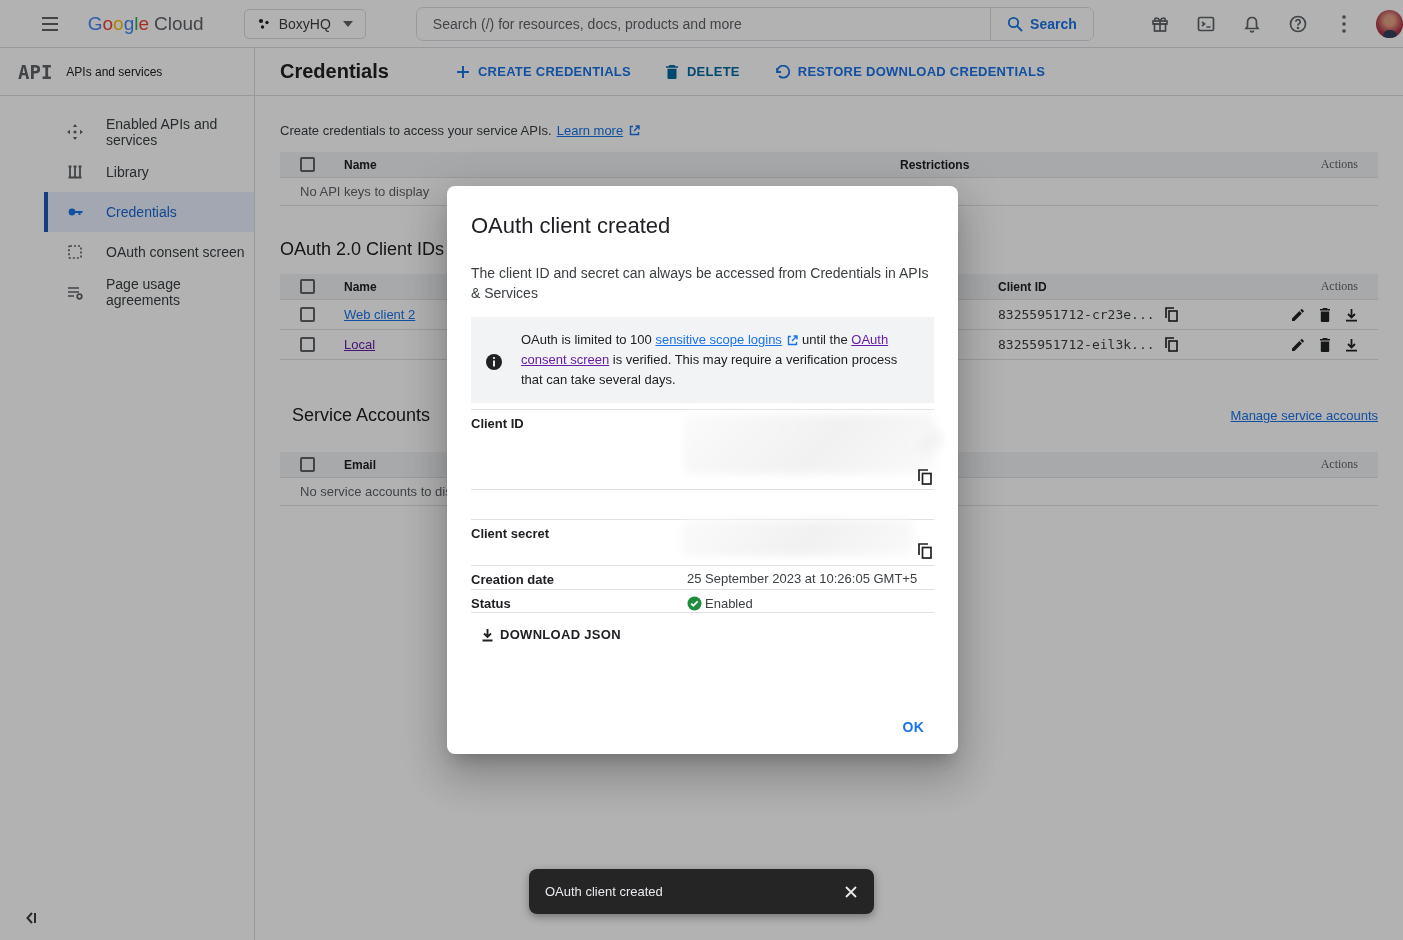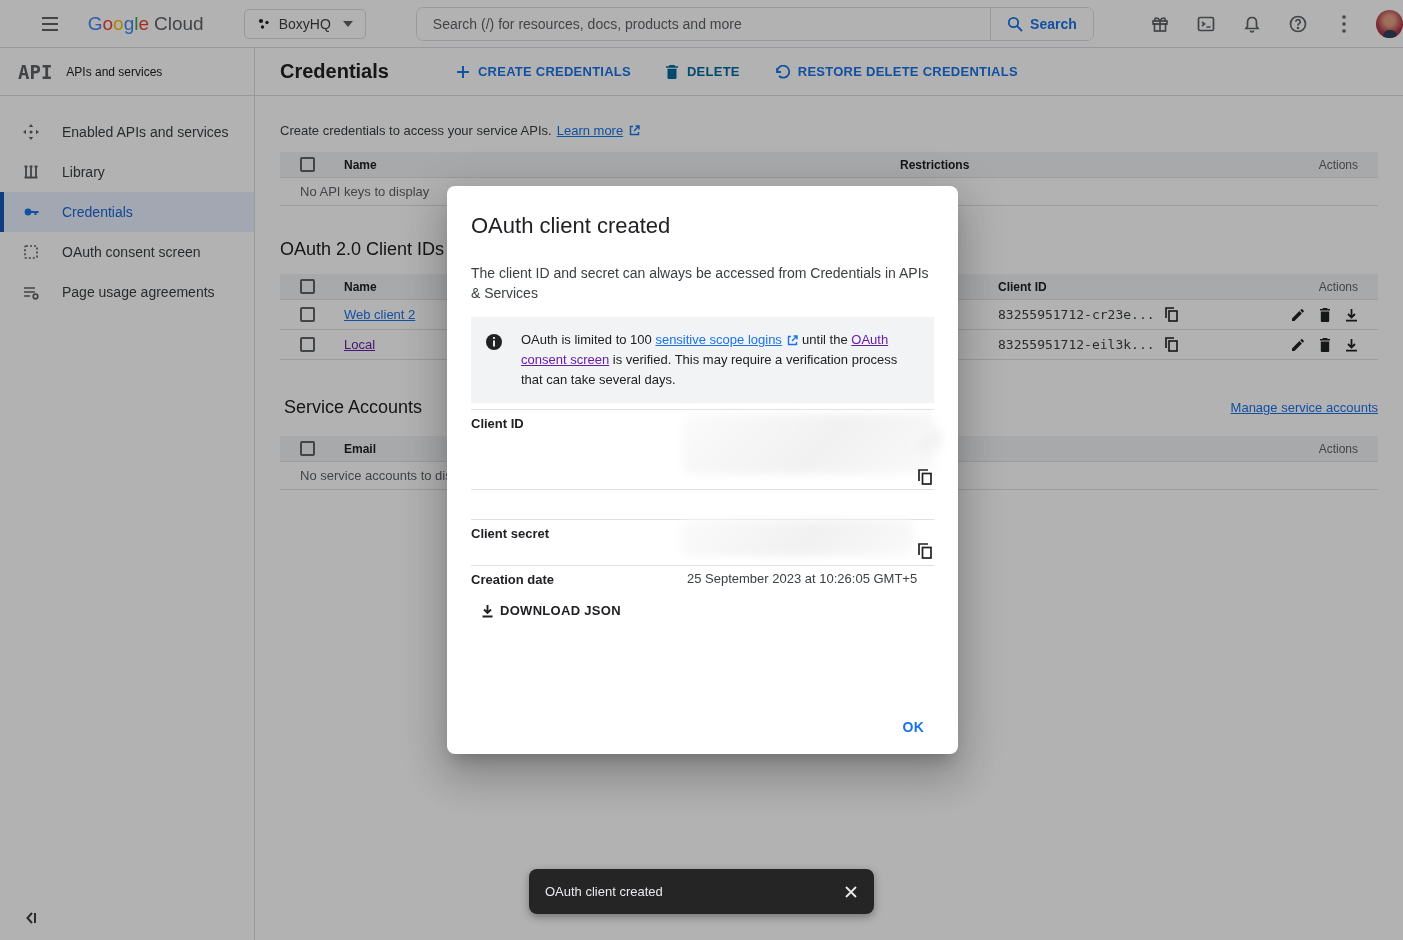--- a/index.html
+++ b/index.html
@@ -36,21 +36,21 @@
             position:relative; overflow:hidden; }
   .avatar::after{ content:""; position:absolute; left:7px; bottom:-2px; width:14px; height:10px;
             border-radius:6px 6px 0 0; background:#33415c; }
 
   
   .sidebar { position:absolute; top:48px; left:0; width:255px; height:892px; background:#fff;
              border-right:1px solid #dadce0; z-index:1; }
   .sidebar-header { height:48px; display:flex; align-items:center; border-bottom:1px solid #dadce0; padding-left:18px; }
   .api-glyph { font-family:"DejaVu Sans Mono", monospace; font-weight:700; font-size:19px; color:#5f6368; letter-spacing:0px; }
   .sidebar-title { font-size:12px; color:#202124; margin-left:14px; }
-  .nav { padding-top:16px; }
+  .nav { padding-top:16px;padding-left:44px; }
   .nav-item { height:40px; display:flex; align-items:center; padding-left:22px; cursor:pointer;
               color:#3c4043; font-size:14px; position:relative; }
   .nav-item .nicon { width:18px; height:18px; margin-right:22px; color:#5f6368; display:flex; align-items:center; justify-content:center; }
   .nav-item.active { background:#e8f0fe; color:#1967d2; }
   .nav-item.active .nicon { color:#1a73e8; }
   .nav-item.active::before { content:""; position:absolute; left:0; top:0; bottom:0; width:4px; background:#185abc; }
   .collapse-btn { position:absolute; left:24px; bottom:15px; color:#3c4043; cursor:pointer; }
 
   
   .content { position:absolute; top:48px; left:255px; width:1148px; height:892px; background:#fff; }
@@ -60,49 +60,49 @@
   .hbtn { display:flex; align-items:center; gap:8px; font-size:13px; font-weight:700; letter-spacing:.25px;
           padding:8px 12px; border-radius:4px; cursor:pointer; background:none; border:none;
           font-family:"Liberation Sans", sans-serif; }
   .hbtn.blue { color:#1a73e8;justify-content:flex-end; }
   .hbtn.disabled { color:#0369a1; cursor:default; }
   .intro { margin:27px 0 0 25px; font-size:13px; color:#3c4043; display:flex; align-items:center; gap:5px; }
   .link { color:#1a73e8; text-decoration:underline; cursor:pointer; }
   .link.visited { color:#681da8; }
   .sec-heading { font-size:18px; font-weight:400; color:#202124; margin:33px 25px 0 25px; }
   .sec-heading-row { display:flex; align-items:center; justify-content:space-between; margin:33px 25px 0 25px; }
-  .sec-heading-row .sec-heading { margin:4px; }
+  .sec-heading-row .sec-heading { margin:12px; }
   .manage-link { font-size:13px; }
 
   .tbl { margin:14px 25px 0 25px; }
   .t-row { display:flex; align-items:center; padding:0 20px; border-bottom:1px solid #e0e0e0; }
   .t-head { background:#f1f3f4; height:26px; font-size:12px; }
   .t-head .cell { font-weight:700; color:#202124; }
   .t-head .c-actions { font-weight:400; color:#5f6368; }
   .t-body-row { height:30px; font-size:13px; color:#3c4043; }
   .t-empty { height:28px; font-size:13px; color:#5f6368; }
   .c-cb { width:44px; display:flex; align-items:center; }
   .checkbox { width:15px; height:15px; border:2px solid #5f6368; border-radius:2px; background:transparent; cursor:pointer; }
   .c-name { flex:1; display:flex; align-items:center; }
   .c-restr { width:348px; }
   .c-cid { width:250px; display:flex; align-items:center; gap:10px; }
   .cid-text { font-family:"DejaVu Sans Mono", monospace; font-size:13px; color:#3c4043; }
-  .c-actions { width:110px; display:flex; justify-content:flex-end; align-items:center; gap:14px; }
+  .c-actions { width:110px; display:flex; justify-content:flex-end; align-items:center; gap:14px;font-family:Liberation Serif, serif; }
   .row-actions { color:#202124; }
   .icon-btn { display:inline-flex; cursor:pointer; color:inherit; }
 
   
   .overlay { position:absolute; inset:0; background:rgba(0,0,0,0.30); z-index:10; }
   .modal { position:absolute; left:447px; top:186px; width:511px; height:568px; background:#fff;
            border-radius:8px; z-index:20; padding:27px 24px 0 24px;
            box-shadow:0 11px 15px -7px rgba(0,0,0,.2), 0 24px 38px 3px rgba(0,0,0,.14), 0 9px 46px 8px rgba(0,0,0,.12); }
   .modal-title { font-size:22px; font-weight:400; color:#202124; }
   .modal-sub { margin-top:24px; font-size:14px; line-height:20px; color:#3c4043; }
   .notice { margin-top:14px; background:#f1f3f4; border-radius:0; padding:13px 16px 13px 14px;
-            display:flex; gap:18px; }
+            display:flex; gap:18px;align-items:center; }
   .notice-icon { flex:0 0 18px; color:#202124; padding-top:3px; }
   .notice-text { font-size:13px; line-height:20px; color:#202124; }
   .ext-icon { display:inline-flex; vertical-align:-2px; color:#1a73e8; margin:0 1px; }
   .fields { margin-top:6px; }
   .f-row { display:flex; border-top:1px solid #e0e0e0; position:relative; }
   .f-row.last { border-bottom:1px solid #e0e0e0; }
   .f-label { width:216px; font-size:13px; font-weight:700; color:#202124; padding-top:6px; }
   .f-value { flex:1; font-size:13px; color:#3c4043; padding-top:5px; position:relative; }
   .r-clientid { height:80px; }
   .r-spacer { height:30px; }
@@ -284,21 +284,21 @@
               </svg>
           </span>
           <span>DELETE</span>
         </button>
         <button class="hbtn blue">
           <span>
             <svg width="16" height="14" viewBox="0 0 16 14" fill="none" stroke="#1a73e8" stroke-width="1.8">
                 <path d="M3 3v4h4M3.2 6.5A6 6 0 1 1 5 11"></path>
               </svg>
           </span>
-          <span>RESTORE DELETE CREDENTIALS</span>
+          <span>RESTORE DOWNLOAD CREDENTIALS</span>
         </button>
       </div>
     </div>
 
     <div class="intro">
       <span>Create credentials to access your service APIs.</span>
       <a class="link">Learn more</a>
       <span class="ext-icon">
         <svg width="11" height="11" viewBox="0 0 11 11" fill="none" stroke="#1a73e8" stroke-width="1.4">
             <path d="M4 1.5H1.5v8h8V7M6.5 1h3.5v3.5M10 1L5 6"></path>
@@ -465,20 +465,32 @@
                 <rect x="4.5" y="4.5" width="8.5" height="10.5"></rect>
                 <path d="M10 1H1v11"></path>
               </svg>
           </span>
         </div>
       </div>
       <div class="f-row r-date">
         <div class="f-label">Creation date</div>
         <div class="f-value">25 September 2023 at 10:26:05 GMT+5</div>
       </div>
+      <div class="f-row r-status last">
+        <div class="f-label">Status</div>
+        <div class="f-value status-val">
+          <span class="check-icon">
+            <svg width="15" height="15" viewBox="0 0 15 15">
+                <circle cx="7.5" cy="7.5" r="7" fill="#1e8e3e"></circle>
+                <path d="M4.2 7.6l2.1 2.1 4.4-4.4" fill="none" stroke="#fff" stroke-width="1.7"></path>
+              </svg>
+          </span>
+          <span>Enabled</span>
+        </div>
+      </div>
     </div>
 
     <div class="download-btn">
       <span>
         <svg width="13" height="14" viewBox="0 0 13 14" fill="none" stroke="#202124" stroke-width="1.9">
             <path d="M6.5 1v7.5M3 5.5L6.5 9 10 5.5M1.5 12.5h10"></path>
           </svg>
       </span>
       <span>DOWNLOAD JSON</span>
     </div>

